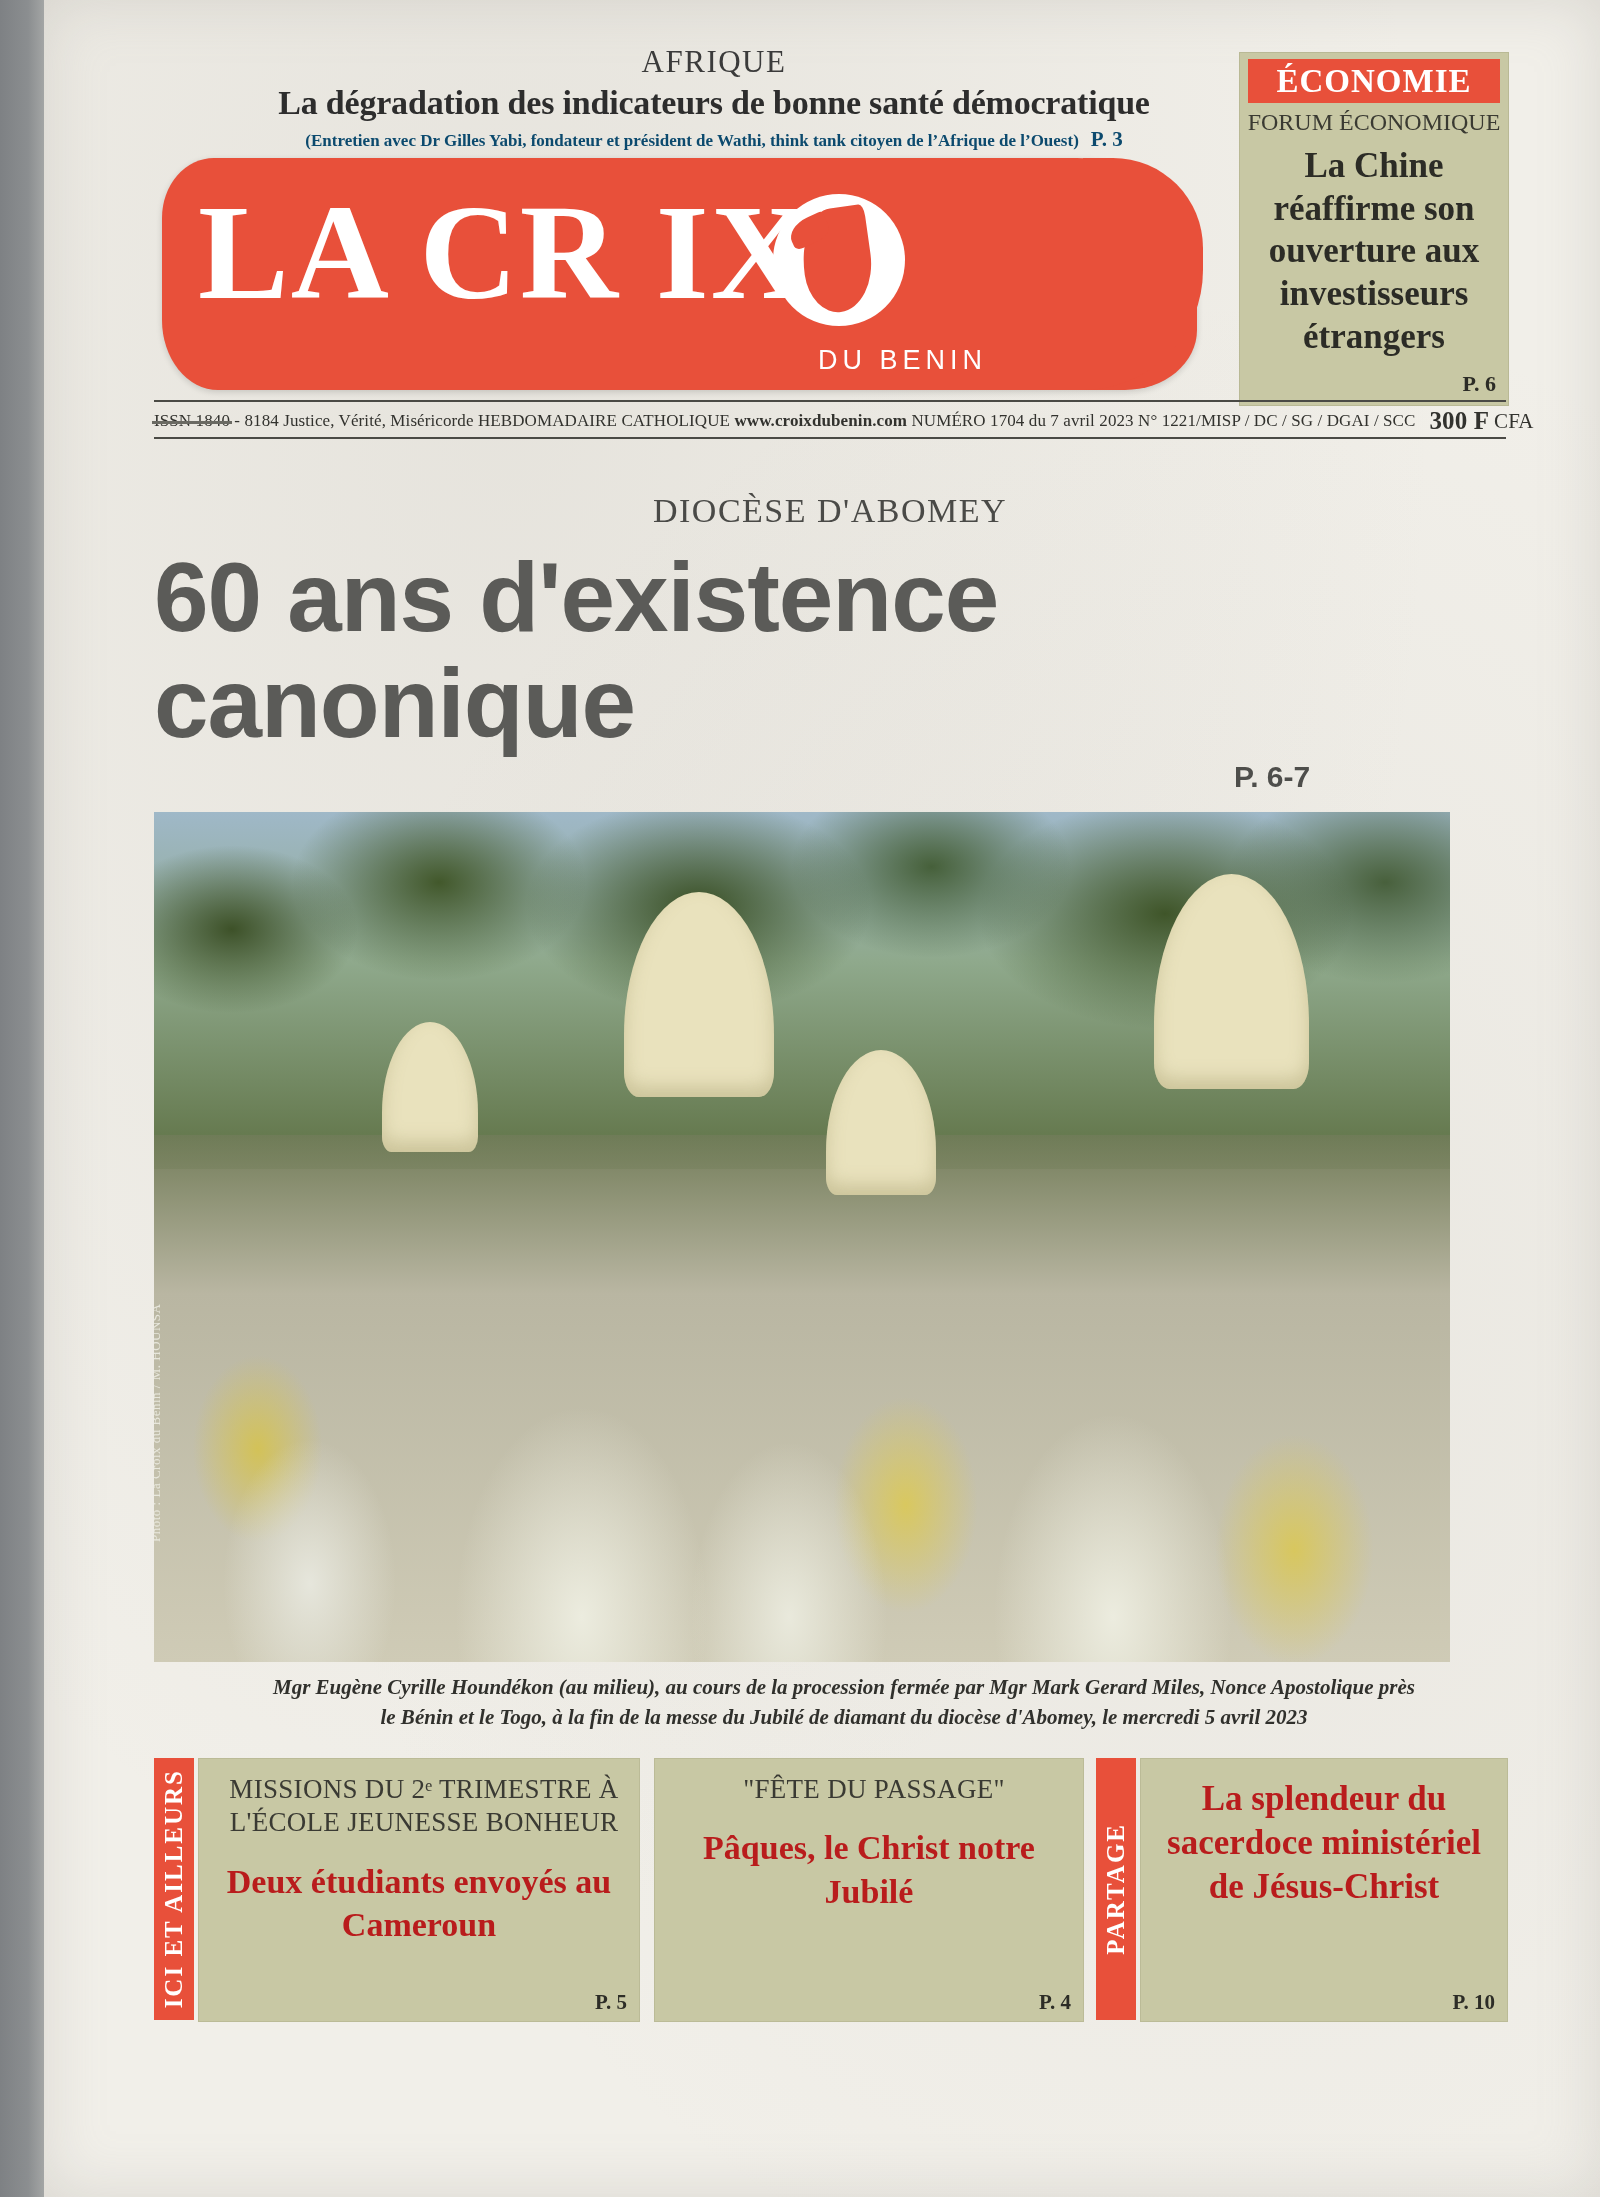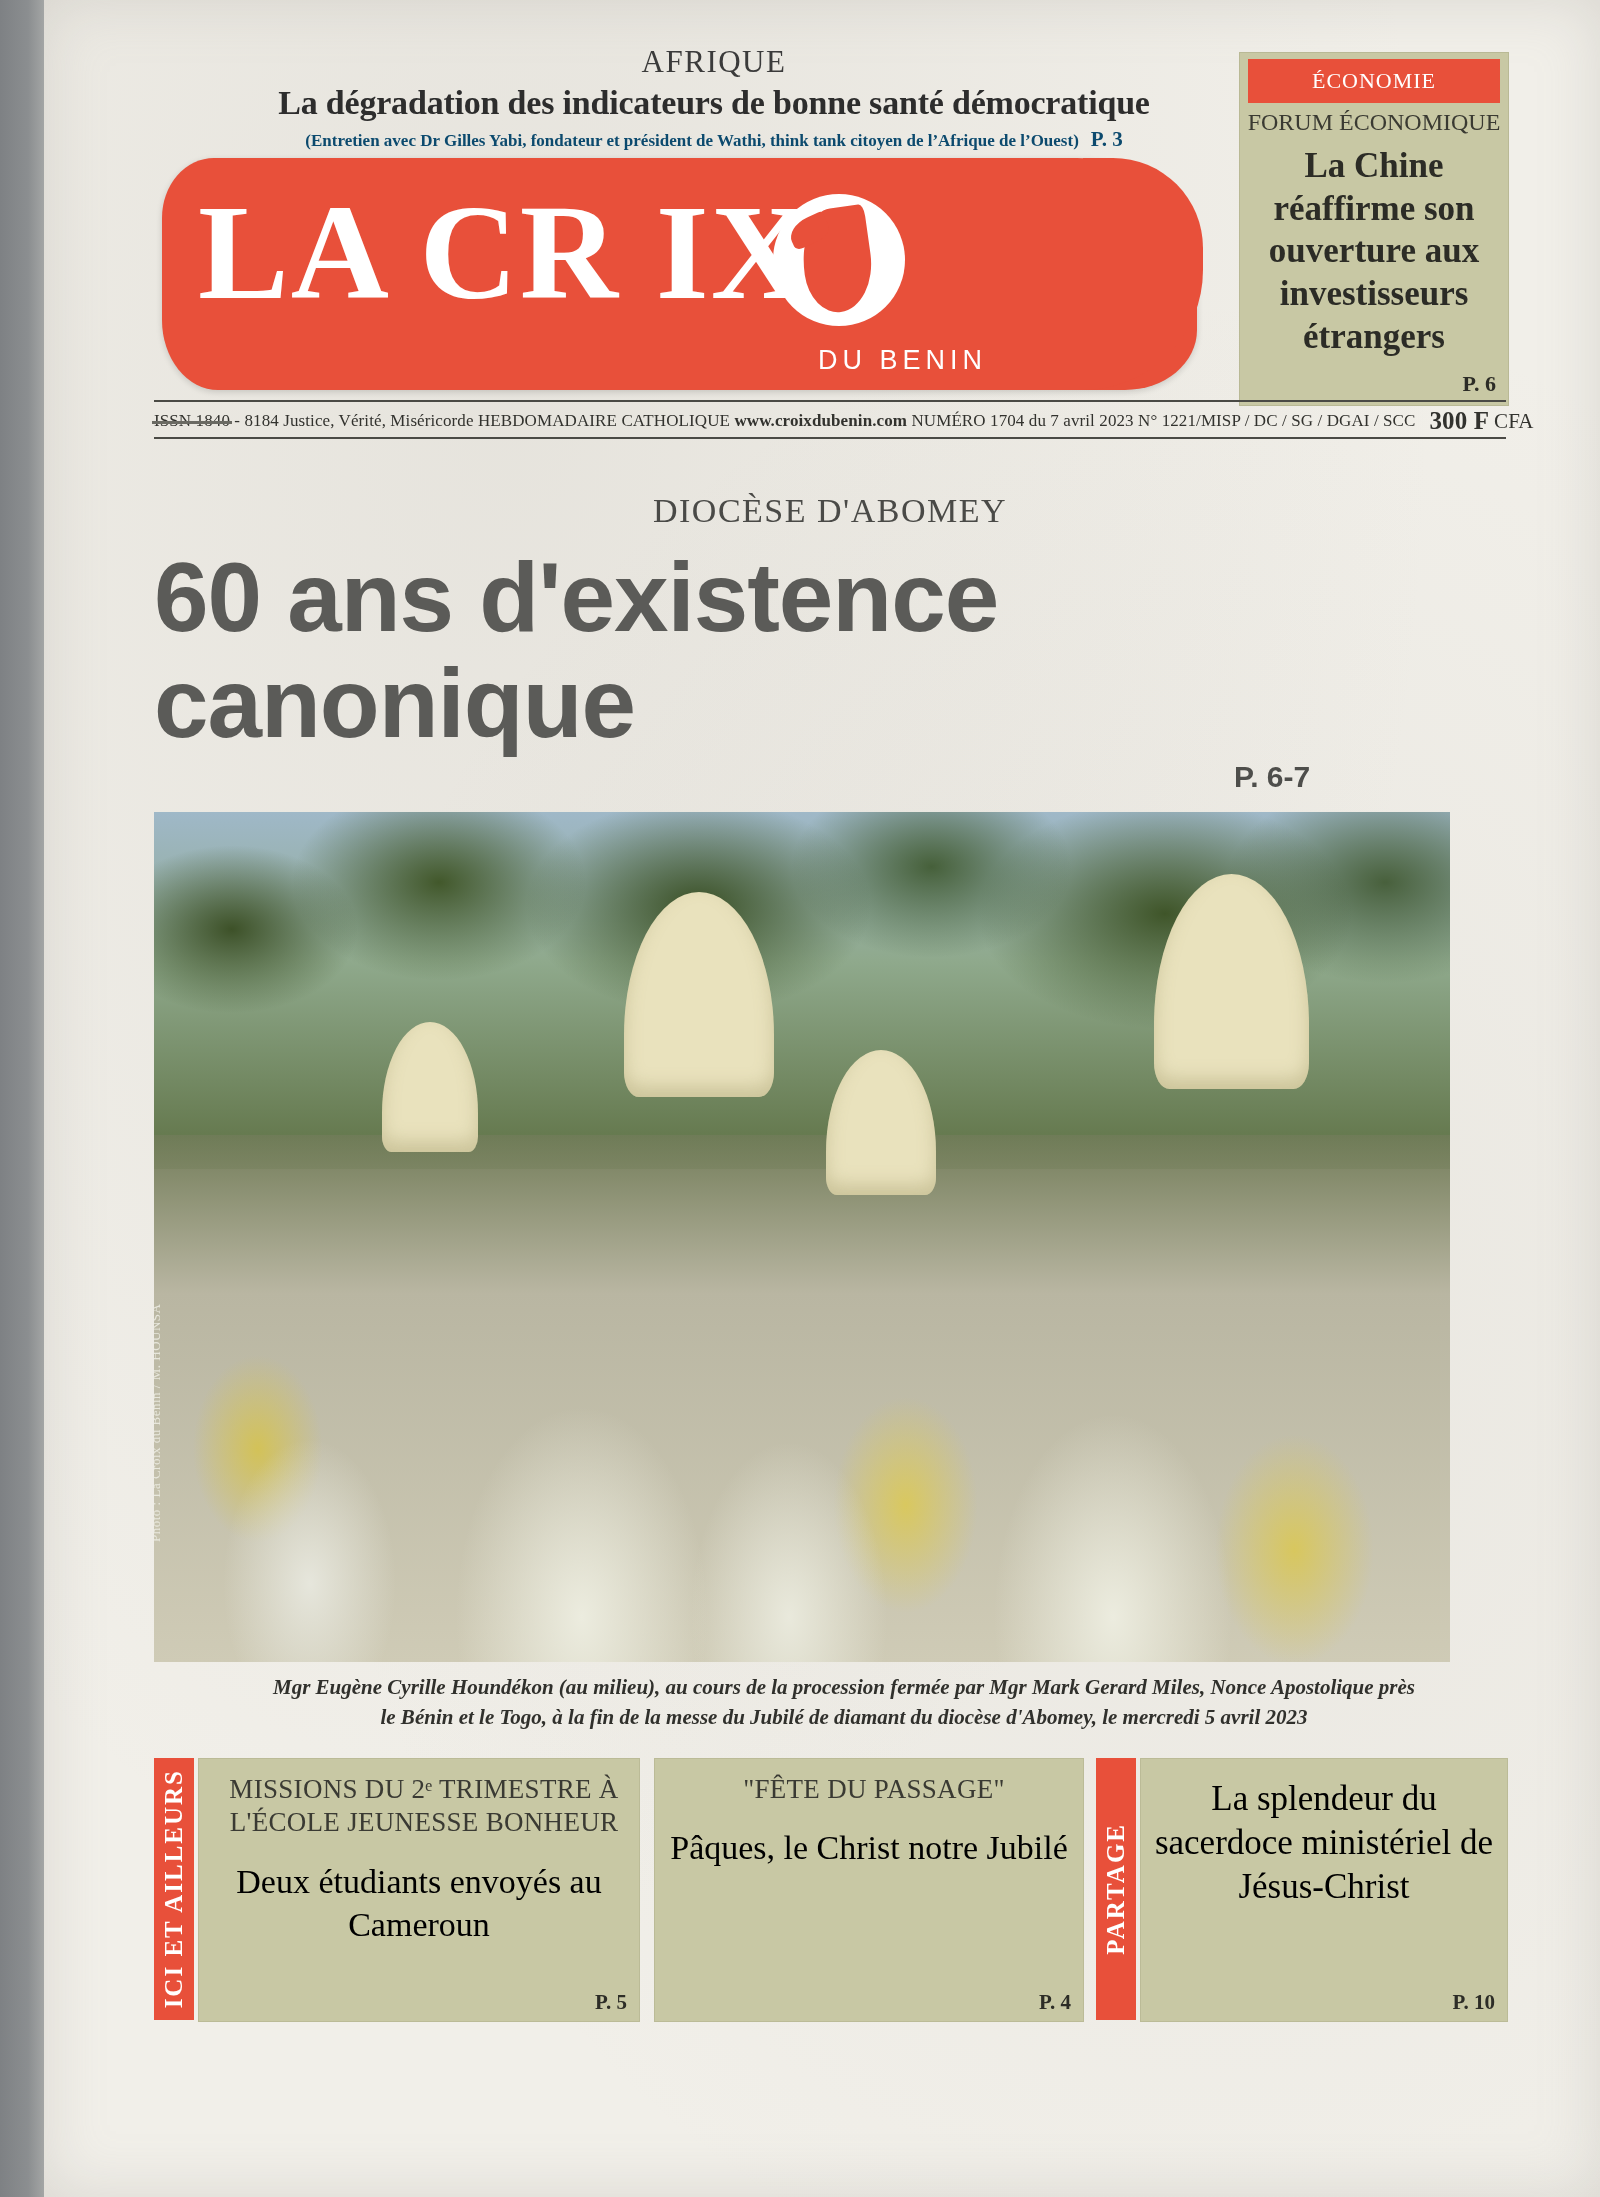--- a/index.html
+++ b/index.html
@@ -173,22 +173,22 @@
   }
   .eco-tag {
     position: absolute;
     left: 8px;
     top: 6px;
     width: 252px;
     height: 44px;
     background: #e8503a;
     color: #ffffff;
     font-family: "Liberation Serif", serif;
-    font-weight: normal;
-    font-size: 22px;
+    font-weight: bold;
+    font-size: 33px;
     letter-spacing: 1px;
     display: flex;
     align-items: center;
     justify-content: center;
     text-align: center;
   }
   .eco-kicker {
     position: absolute;
     left: 0; right: 0;
     top: 56px;
@@ -404,24 +404,24 @@
     text-align: center;
     font-size: 27px;
     line-height: 1.24;
     padding: 14px 14px 0 24px;
     color: #3a3a33;
     letter-spacing: 0.3px;
   }
   .t-title {
     text-align: center;
     font-size: 34px;
-    font-weight: normal;
+    font-weight: bold;
     line-height: 1.28;
     padding: 20px 10px 0 10px;
-    color: #000000;
+    color: #b91c1c;
   }
   .t3 .t-title { font-size: 35px; padding-top: 18px; line-height: 1.26; }
   .t-page {
     position: absolute;
     right: 12px;
     bottom: 6px;
     font-size: 21px;
     font-weight: bold;
   }
 </style>

